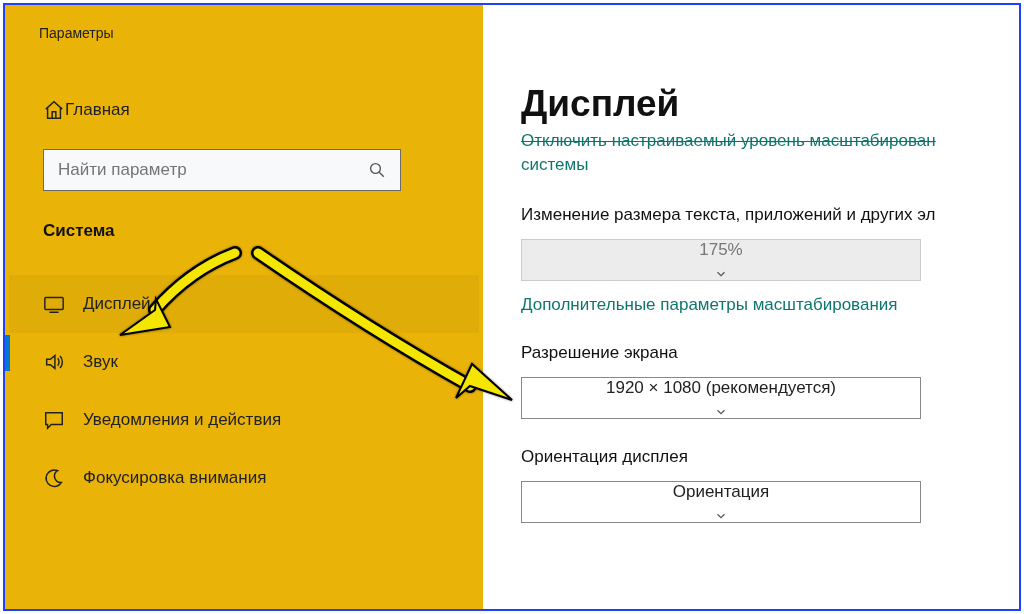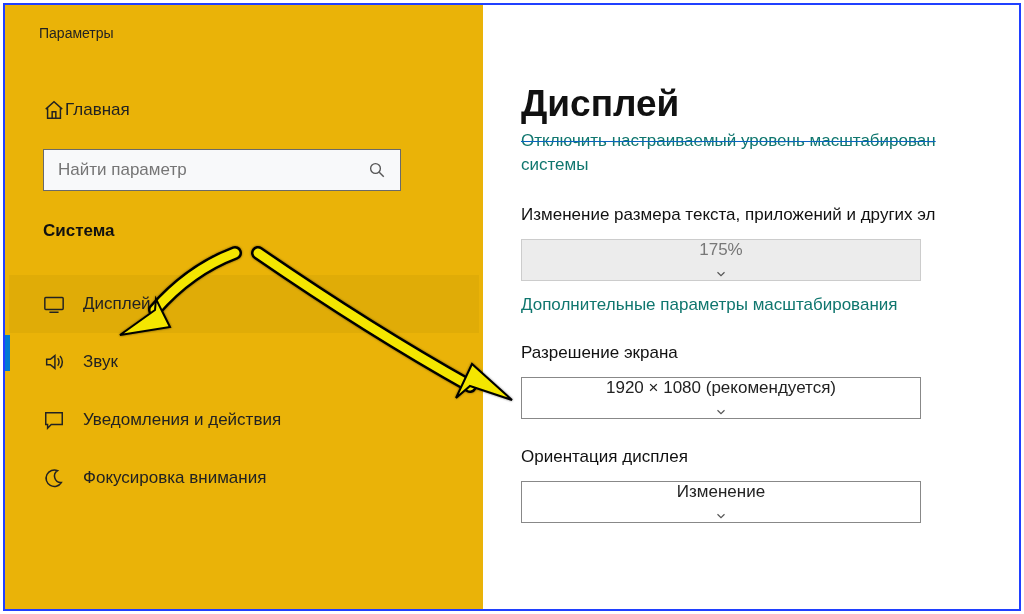--- a/index.html
+++ b/index.html
@@ -164,21 +164,21 @@
       <span>1920 × 1080 (рекомендуется)</span>
       <span class="chev">
         <svg viewBox="0 0 24 24" fill="none" stroke-width="2">
             <path d="M6 9 L12 15 L18 9"></path>
           </svg>
       </span>
     </div>
 
     <div class="label">Ориентация дисплея</div>
     <div class="select">
-      <span>Изменение</span>
+      <span>Ориентация</span>
       <span class="chev">
         <svg viewBox="0 0 24 24" fill="none" stroke-width="2">
             <path d="M6 9 L12 15 L18 9"></path>
           </svg>
       </span>
     </div>
   </div>
 
   <svg class="annot" viewBox="0 0 1018 608">
     <defs>

